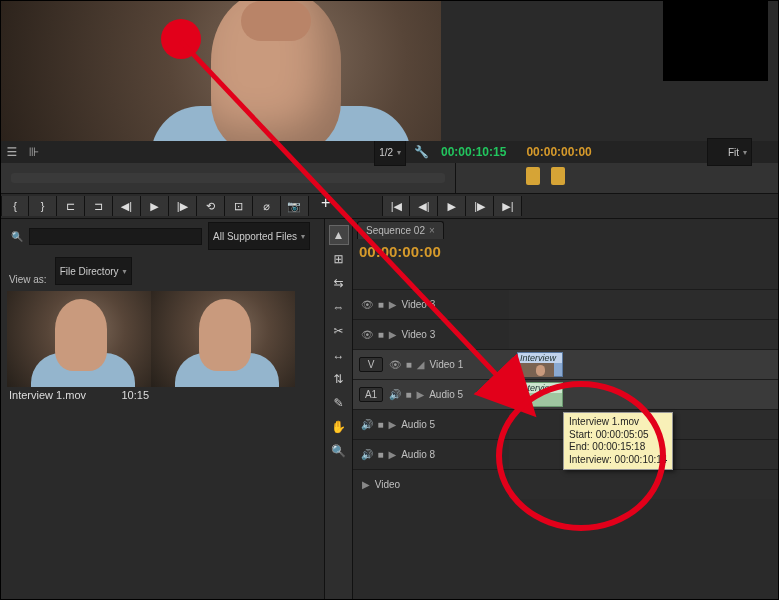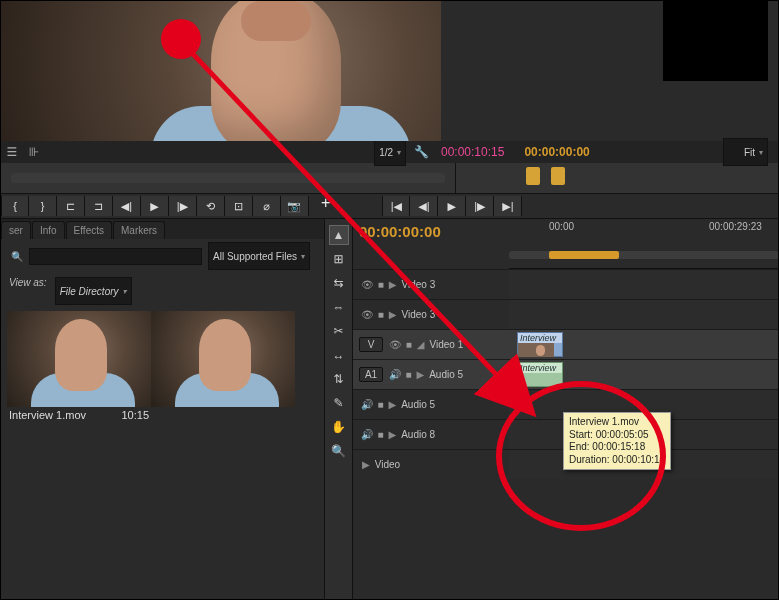--- a/index.html
+++ b/index.html
@@ -35,23 +35,23 @@
   .mon-right { flex:1; display:flex; justify-content:flex-end; align-items:flex-start; }
   .mon-black { width:105px;height:80px;background:#000;margin:0 10px 0 0; }
 
   
   .infobar{background:#232323;height:22px;display:flex;align-items:center;font-size:12px;}
   .infobar .left{width:440px;display:flex;align-items:center;}
   .mini-ico{width:14px;height:14px;margin:0 4px;color:#aaa;display:flex;align-items:center;justify-content:center;}
   .sel{background:#1a1a1a;border:1px solid #111;color:#ccc;padding:1px 4px;font-size:10px;margin-right:8px;height:28px;display:flex;align-items:center;}
   .sel::after{content:"▾";margin-left:4px;color:#888;font-size:8px;}
   .wrench{color:#aaa;margin-right:12px;}
-  .tc-src{color:#ec4899;font-weight:normal;}
+  .tc-src{color:#22c55e;font-weight:bold;}
   .tc-prog{color:#d69a2b;font-weight:bold;margin-left:20px;}
-  .fit-sel{margin-left:auto;margin-right:10px;padding-left:20px;}
+  .fit-sel{margin-left:auto;margin-right:26px;padding-left:20px;}
 
   
   .scrub{height:30px;background:#333;display:flex;}
   .scrub .left{width:455px;border-right:1px solid #111;position:relative;}
   .scrub .left .track{position:absolute;top:10px;left:10px;right:10px;height:10px;background:#3a3a3a;border-radius:3px;}
   .scrub .right{flex:1;position:relative;}
   .marker-y{position:absolute;top:4px;width:14px;height:18px;background:#d6a436;border-radius:2px;}
   
   
   .transport{height:26px;background:#2a2a2a;border-top:1px solid #111;border-bottom:1px solid #111;display:flex;}
@@ -65,21 +65,21 @@
   .lower{display:flex;height:calc(600px - 140px - 22px - 30px - 26px);}
   
   
   .proj{width:324px;background:#2a2a2a;border-right:1px solid #111;}
   .tabs{display:flex;height:20px;background:#222;font-size:10px;color:#8f8f8f;align-items:flex-end;}
   .tab{padding:3px 7px;border:1px solid #111;border-bottom:none;background:#2a2a2a;margin-right:1px;border-radius:3px 3px 0 0;}
   .tab.dim{background:#262626;}
   .filter-row{display:flex;align-items:center;padding:3px 6px;}
   .search{flex:1;height:17px;background:#1a1a1a;border:1px solid #111;color:#aaa;font-size:10px;padding:0 4px;}
   .asf{margin-left:6px;}
-  .view-row{padding:4px 8px;display:flex;align-items:flex-start;color:#bdbdbd;font-style:italic;}
+  .view-row{padding:4px 8px;display:flex;align-items:flex-end;color:#bdbdbd;}
   .thumbs{display:flex;flex-wrap:wrap;padding:2px 6px;}
   .thumb{margin:0 0 4px 0;}
   .thumb-img{width:144px;height:96px;background:radial-gradient(circle at 55% 40%, #7f6a5a 0%, #574538 40%, #26201a 100%);position:relative;overflow:hidden;}
   .tface{position:absolute;left:48px;top:8px;width:52px;height:72px;background:#c99a7d;border-radius:26px 26px 18px 18px / 30px 30px 20px 20px;}
   .tshirt{position:absolute;left:24px;top:62px;width:104px;height:44px;background:#94b5cd;border-radius:30px 30px 0 0;}
   .thumb-cap{display:flex;justify-content:space-between;color:#ddd;font-size:11px;padding:2px 2px;}
   
   
   .tools{width:28px;background:#2e2e2e;border-right:1px solid #111;display:flex;flex-direction:column;align-items:center;padding-top:4px;}
   .tool{width:20px;height:20px;margin:2px 0;display:flex;align-items:center;justify-content:center;color:#ccc;font-size:12px;border:1px solid transparent;}
@@ -183,26 +183,20 @@
       <div class="tbtn">◀|</div>
       <div class="tbtn">▶</div>
       <div class="tbtn">|▶</div>
       <div class="tbtn">▶|</div>
     </div>
 </div>
 
 <div class="lower">
 
   <div class="proj">
-    <div class="tabs">
-      <div class="tab">ser</div>
-      <div class="tab dim">Info</div>
-      <div class="tab dim">Effects</div>
-      <div class="tab dim">Markers</div>
-    </div>
     <div class="filter-row">
       <div class="mini-ico">🔍</div>
       <input class="search" placeholder="" style="">
       <div class="sel asf">All Supported Files</div>
     </div>
     <div class="view-row">
       <span>View as:</span>
       <div class="sel" style="margin-left:8px">File Directory</div>
     </div>
     <div class="thumbs">
@@ -232,31 +226,28 @@
       <div class="tool">⇔</div>
       <div class="tool">✂</div>
       <div class="tool">↔</div>
       <div class="tool">⇅</div>
       <div class="tool">✎</div>
       <div class="tool">✋</div>
       <div class="tool">🔍</div>
     </div>
 
   <div class="tl">
+    <div class="tl-tabs">
+      <div class="tl-tab">
+        <span>Sequence 02</span><span class="x">×</span>
+      </div>
+    </div>
     <div class="tl-head">
       <div class="tl-head-left">
         <span class="tl-tc">00:00:00:00</span>
-      </div>
-      <div class="tl-ruler">
-        <span class="rt" style="left:40px">00:00</span>
-        <span class="rt" style="left:200px">00:00:29:23</span>
-        <div class="vis-bar">
-          <div class="vis-seg" style="left:0;width:270px"></div>
-          <div class="vis-hl" style="left:40px;width:70px"></div>
-        </div>
       </div>
     </div>
 
     <div class="tracks">
       <div class="track-hdrs">
         <div class="track-hdr">
           <span></span>
             <span class="tk-ico">👁</span>
             <span class="tk-ico">■</span>
             <span class="arrow">▶</span>
@@ -321,21 +312,21 @@
         <div class="track-body"></div>
         <div class="track-body"></div>
         <div class="track-body"></div>
       </div>
     </div>
 
     <div class="tooltip" style="left:210px;top:193px">
       <div>Interview 1.mov</div>
       <div><span>Start:</span> <span>00:00:05:05</span></div>
       <div><span>End:</span> <span>00:00:15:18</span></div>
-      <div><span>Duration:</span> <span>00:00:10:14</span></div>
+      <div><span>Interview:</span> <span>00:00:10:14</span></div>
     </div>
   </div>
 </div>
 
 <div class="anno">
   <div class="red-dot" style="left:160px;top:18px"></div>
   <svg class="arrow" viewBox="0 0 779 600">
     <defs>
       <marker id="ah" markerWidth="14" markerHeight="14" refX="10" refY="6" orient="auto">
         <path d="M0,0 L12,6 L0,12 Z" fill="#e2001a"></path>

